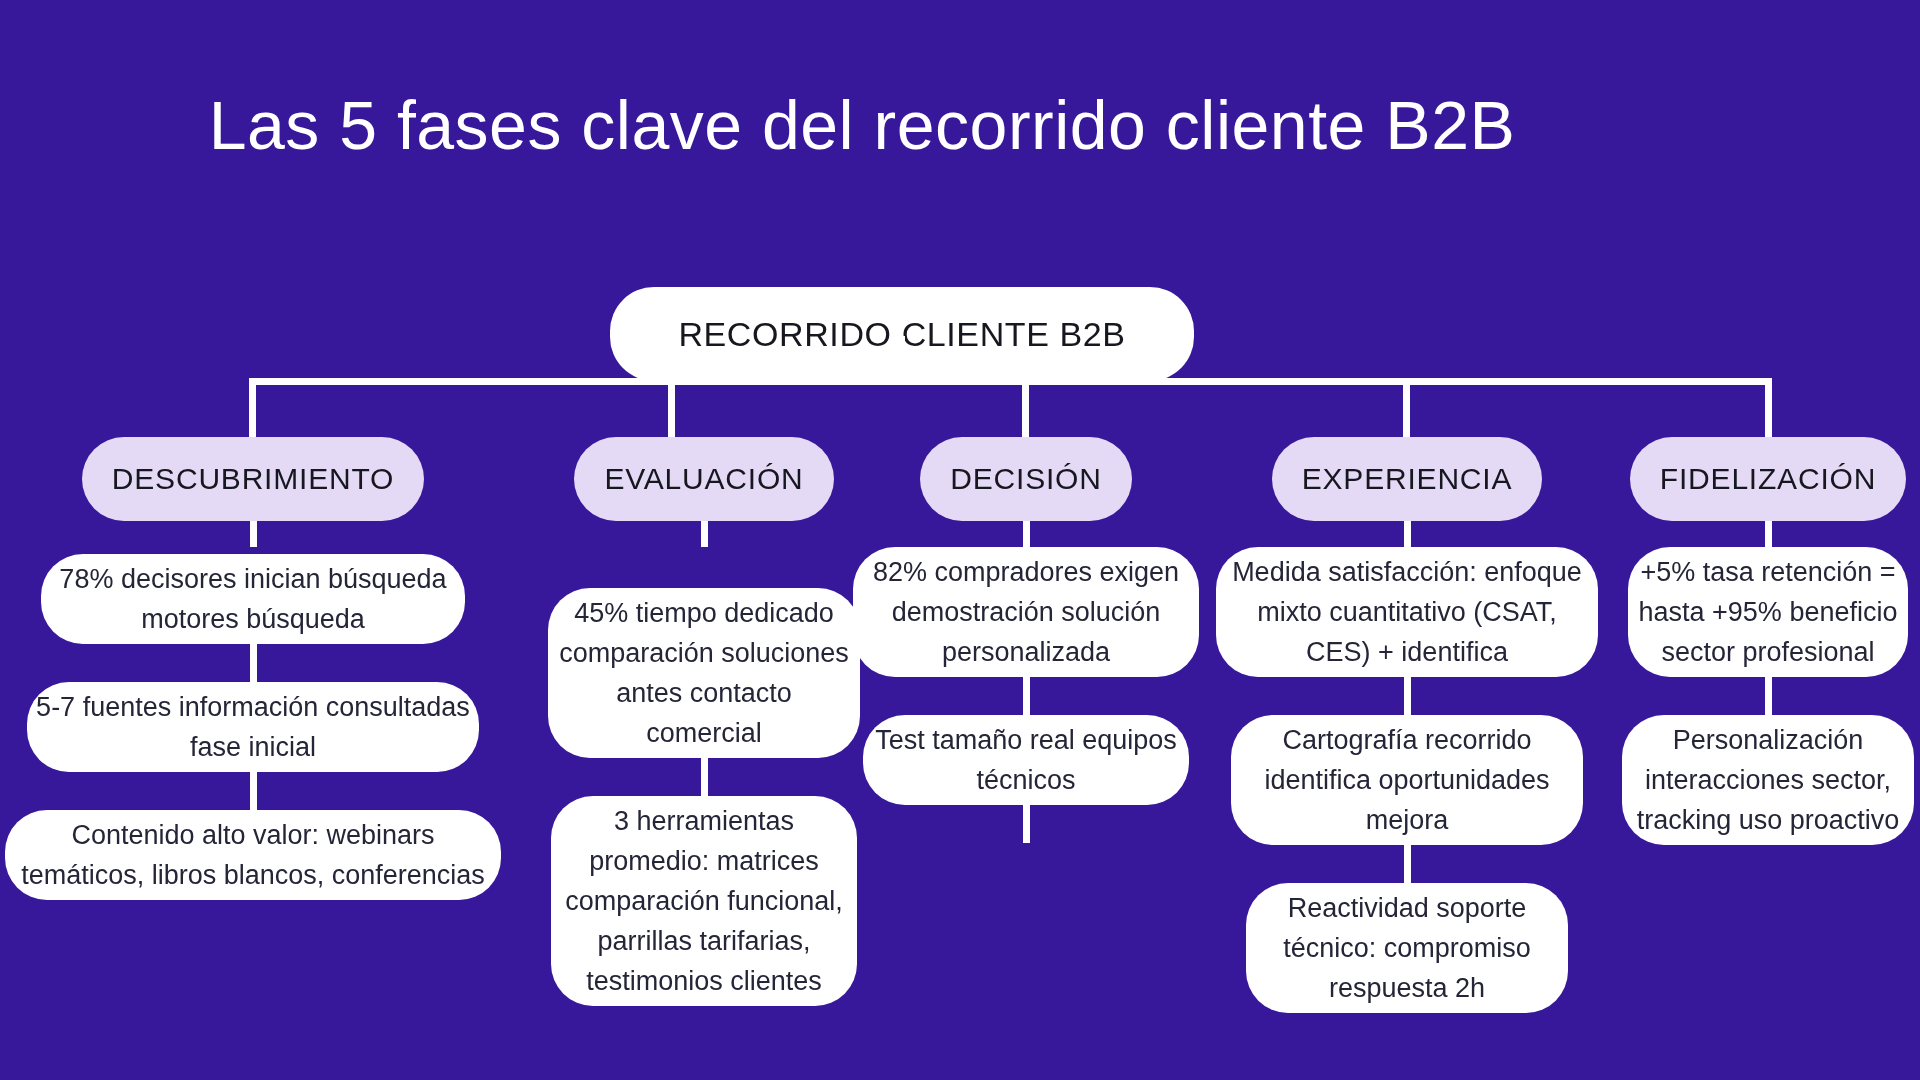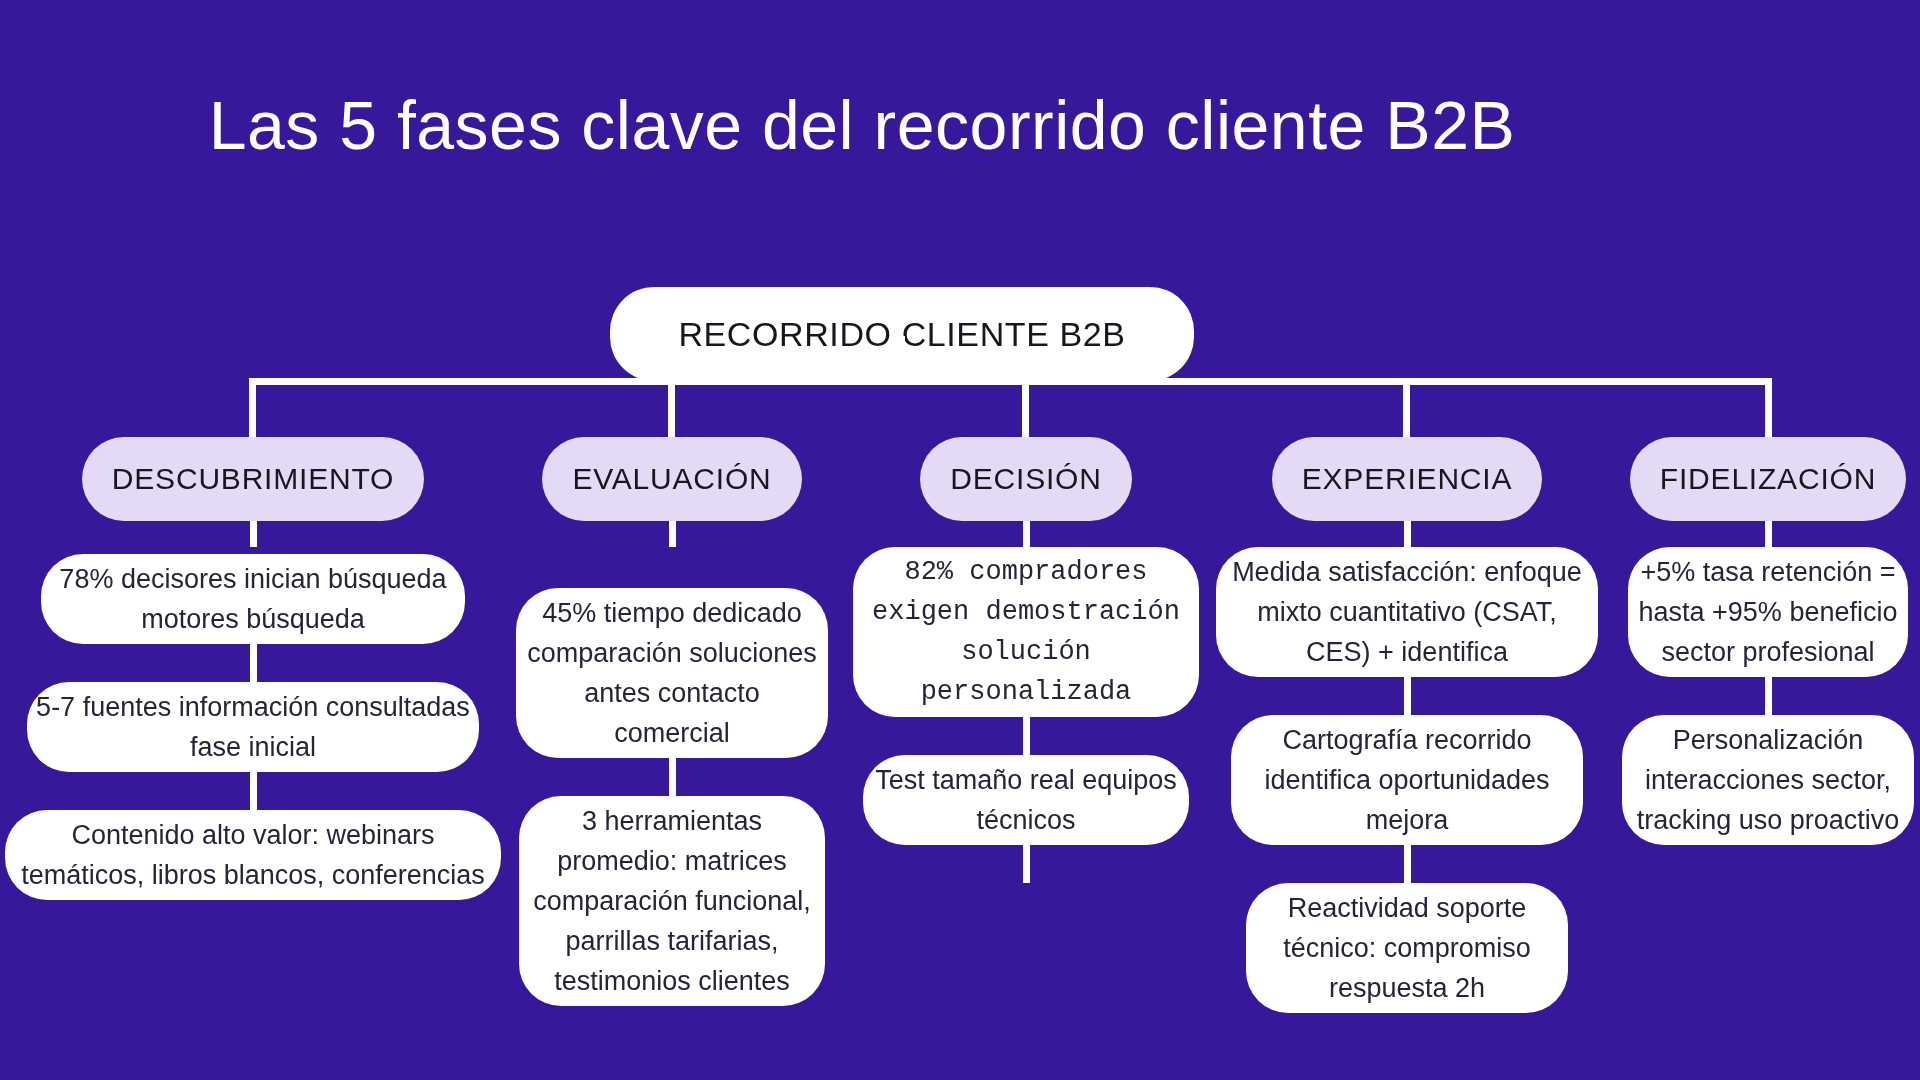--- a/index.html
+++ b/index.html
@@ -105,32 +105,32 @@
   <div class="col" style="left:253px; transform:translateX(-50%);">
     <div class="pill">DESCUBRIMIENTO</div>
     <div class="stub s1"></div>
     <div class="node" style="width:424px;margin-top:7px;">78% decisores inician búsqueda motores búsqueda</div>
     <div class="stub s2"></div>
     <div class="node" style="width:452px;">5-7 fuentes información consultadas fase inicial</div>
     <div class="stub s2"></div>
     <div class="node" style="width:496px;">Contenido alto valor: webinars temáticos, libros blancos, conferencias</div>
   </div>
 
-  <div class="col" style="left:672px; transform:translateX(-50%);">
+  <div class="col" style="left:704px; transform:translateX(-50%);">
     <div class="pill">EVALUACIÓN</div>
     <div class="stub s1"></div>
     <div class="node" style="width:312px;margin-top:41px;">45% tiempo dedicado comparación soluciones antes contacto comercial</div>
     <div class="stub s2"></div>
     <div class="node" style="width:306px;">3 herramientas promedio: matrices comparación funcional, parrillas tarifarias, testimonios clientes</div>
   </div>
 
   <div class="col" style="left:1026px; transform:translateX(-50%);">
     <div class="pill">DECISIÓN</div>
     <div class="stub s1"></div>
-    <div class="node" style="width:346px;font-family:Liberation Mono, monospace;">82% compradores exigen demostración solución personalizada</div>
+    <div class="node" style="width:346px;">82% compradores exigen demostración solución personalizada</div>
     <div class="stub s2"></div>
     <div class="node" style="width:326px;">Test tamaño real equipos técnicos</div>
     <div class="stub s2"></div>
   </div>
 
   <div class="col" style="left:1407px; transform:translateX(-50%);">
     <div class="pill">EXPERIENCIA</div>
     <div class="stub s1"></div>
     <div class="node" style="width:382px;">Medida satisfacción: enfoque mixto cuantitativo (CSAT, CES) + identifica</div>
     <div class="stub s2"></div>

